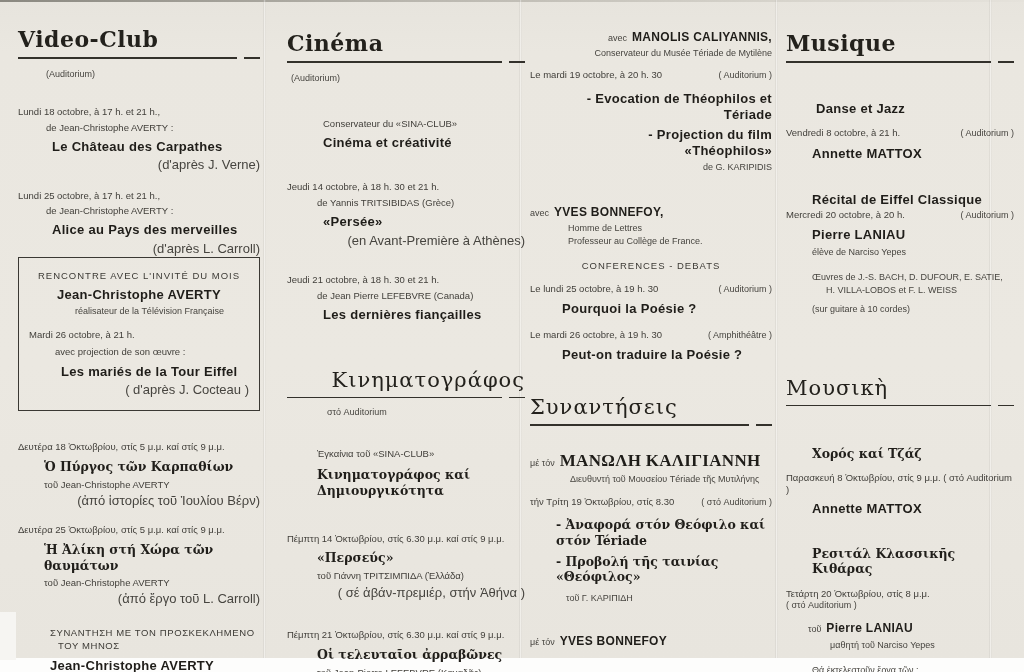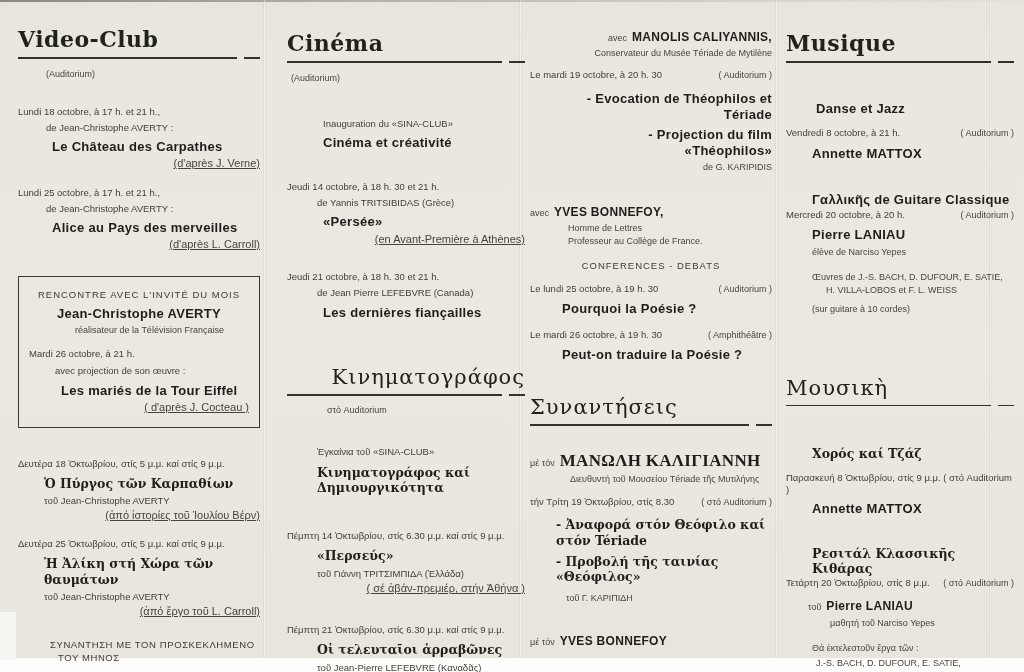--- a/index.html
+++ b/index.html
@@ -26,21 +26,21 @@
   .rule .gap{width:7px;}
   .rule .dash{width:16px;height:2px;background:#33312b;}
   .hdr-gr-wrap .rule .bar,.hdr-gr-wrap .rule .dash{height:1.5px;}
 
   .sub{font-size:9px;color:#46443f;}
   .d{font-size:9.5px;color:#403e39;font-weight:500;}
   .c{font-size:9.5px;color:#403e39;}
   .sm{font-size:9px;color:#46443f;}
   .bt{font-size:13px;font-weight:700;color:#1f1d19;letter-spacing:0.3px;}
   .gt{font-family:"DejaVu Serif",serif;font-size:12.5px;font-weight:700;color:#201e1a;}
-  .nR{font-size:11px;color:#46443f;text-align:right;text-decoration:underline;}
+  .nR{font-size:13px;color:#46443f;text-align:right;}
   .ctr{font-size:9.5px;color:#3c3a35;text-align:center;letter-spacing:1px;}
   .caps{font-size:9.5px;color:#3c3a35;letter-spacing:0.6px;}
   .lead-line .lead{font-size:9px;color:#46443f;margin-right:5px;}
   .lead-line .name{font-size:12px;font-weight:700;color:#1f1d19;letter-spacing:0.3px;}
   .lead-line .name.gser{font-family:Liberation Serif, serif;font-size:17px;}
   .rnote{font-size:9px;color:#46443f;font-weight:400;white-space:nowrap;}
 
   .box{border:1.5px solid #3a3833;padding:12px 10px 12px 10px;background:transparent;}
 </style>
 </head>
@@ -75,21 +75,21 @@
           <div class="ln c" style="margin-top: 4px; padding-left: 28px;">de Jean-Christophe AVERTY :</div>
           <div class="ln bt" style="margin-top: 5px; padding-left: 34px;">Le Château des Carpathes</div>
           <div class="ln nR" style="margin-top: 2px;">(d'après J. Verne)</div>
         </div>
         <div class="blk" style="margin-top: 16px;">
           <div class="ln d">Lundi 25 octobre,    à 17 h. et 21 h.,</div>
           <div class="ln c" style="margin-top: 4px; padding-left: 28px;">de Jean-Christophe AVERTY :</div>
           <div class="ln bt" style="margin-top: 5px; padding-left: 34px;">Alice au Pays des merveilles</div>
           <div class="ln nR" style="margin-top: 2px;">(d'après L. Carroll)</div>
         </div>
-        <div class="box" style="margin-top: 24px;">
+        <div class="box" style="">
           <div class="ln ctr">RENCONTRE AVEC L'INVITÉ DU MOIS</div>
           <div class="ln bt ctr-bt" style="margin-top: 5px; padding-left: 0px; text-align: center;">Jean-Christophe AVERTY</div>
           <div class="ln sm" style="margin-top: 3px; padding-left: 46px;">réalisateur de la Télévision Française</div>
           <div class="ln d" style="margin-top: 12px;">Mardi 26 octobre, à 21 h.</div>
           <div class="ln c" style="margin-top: 5px; padding-left: 26px;">avec projection de son œuvre :</div>
           <div class="ln bt" style="margin-top: 6px; padding-left: 32px;">Les mariés de la Tour Eiffel</div>
           <div class="ln nR" style="margin-top: 2px;">( d'après J. Cocteau )</div>
         </div>
         <div class="blk" style="margin-top: 30px;">
           <div class="ln d">Δευτέρα 18 Ὀκτωβρίου, στίς 5 μ.μ. καί στίς 9 μ.μ.</div>
@@ -116,21 +116,21 @@
           <div class="rule">
             <div class="bar"></div>
             <div class="gap"></div>
             <div class="dash"></div>
           </div>
         </div>
         <div class="blk" style="margin-top: 10px;">
           <div class="ln sub" style="padding-left: 4px;">(Auditorium)</div>
         </div>
         <div class="blk" style="margin-top: 34px;">
-          <div class="ln c" style="padding-left: 36px;">Inauguration du «SINA-CLUB»</div>
+          <div class="ln c" style="padding-left: 36px;">Conservateur du «SINA-CLUB»</div>
           <div class="ln bt" style="margin-top: 5px; padding-left: 36px;">Cinéma et créativité</div>
         </div>
         <div class="blk" style="margin-top: 30px;">
           <div class="ln d">Jeudi 14 octobre,    à 18 h. 30 et 21 h.</div>
           <div class="ln c" style="margin-top: 4px; padding-left: 30px;">de Yannis TRITSIBIDAS (Grèce)</div>
           <div class="ln bt" style="margin-top: 5px; padding-left: 36px;">«Persée»</div>
           <div class="ln nR" style="margin-top: 3px;">(en Avant-Première à Athènes)</div>
         </div>
         <div class="blk" style="margin-top: 24px;">
           <div class="ln d">Jeudi 21 octobre,    à 18 h. 30 et 21 h.</div>
@@ -226,21 +226,21 @@
         </div>
         <div class="blk" style="margin-top: 38px;">
           <div class="ln bt" style="padding-left: 30px;">Danse et Jazz</div>
           <div class="ln d row" style="margin-top: 10px;">
             <span>Vendredi 8 octobre,   à 21 h.</span>
             <span class="rnote">( Auditorium )</span>
           </div>
           <div class="ln bt" style="margin-top: 6px; padding-left: 26px;">Annette MATTOX</div>
         </div>
         <div class="blk" style="margin-top: 30px;">
-          <div class="ln bt" style="padding-left: 26px;">Γαλλικῆς de Guitare Classique</div>
+          <div class="ln bt" style="padding-left: 26px;">Récital de Eiffel Classique</div>
           <div class="ln d row" style="margin-top: 1px;">
             <span>Mercredi 20 octobre,   à 20 h.</span>
             <span class="rnote">( Auditorium )</span>
           </div>
           <div class="ln bt" style="margin-top: 6px; padding-left: 26px;">Pierre LANIAU</div>
           <div class="ln sm" style="margin-top: 3px; padding-left: 26px;">élève de Narciso Yepes</div>
           <div class="ln sm" style="margin-top: 14px; padding-left: 26px;">Œuvres de J.-S. BACH, D. DUFOUR, E. SATIE,</div>
           <div class="ln sm" style="margin-top: 2px; padding-left: 40px;">H. VILLA-LOBOS et F. L. WEISS</div>
           <div class="ln sm" style="margin-top: 8px; padding-left: 26px;">(sur guitare à 10 cordes)</div>
         </div>
@@ -252,21 +252,21 @@
             <div class="dash"></div>
           </div>
         </div>
         <div class="blk" style="margin-top: 40px;">
           <div class="ln gt" style="padding-left: 26px;">Χορός καί Τζάζ</div>
           <div class="ln d" style="margin-top: 10px;">Παρασκευή 8 Ὀκτωβρίου, στίς 9 μ.μ.  ( στό Auditorium )</div>
           <div class="ln bt" style="margin-top: 6px; padding-left: 26px;">Annette MATTOX</div>
         </div>
         <div class="blk" style="margin-top: 28px;">
           <div class="ln gt" style="padding-left: 26px;">Ρεσιτάλ Κλασσικῆς Κιθάρας</div>
-          <div class="ln d row" style="">
+          <div class="ln d row" style="margin-top: 11px; flex-direction: column;">
             <span>Τετάρτη 20 Ὀκτωβρίου, στίς 8 μ.μ.</span>
             <span class="rnote">( στό Auditorium )</span>
           </div>
           <div class="ln lead lead-line" style="margin-top: 6px; padding-left: 22px;"><span class="lead">τοῦ</span><span class="name">Pierre LANIAU</span></div>
           <div class="ln sm" style="margin-top: 3px; padding-left: 44px;">μαθητή τοῦ Narciso Yepes</div>
           <div class="ln sm" style="margin-top: 14px; padding-left: 26px;">Θά ἐκτελεστοῦν ἔργα τῶν :</div>
           <div class="ln sm" style="margin-top: 3px; padding-left: 30px;">J.-S. BACH, D. DUFOUR, E. SATIE,</div>
         </div>
       </div>
     </div>

